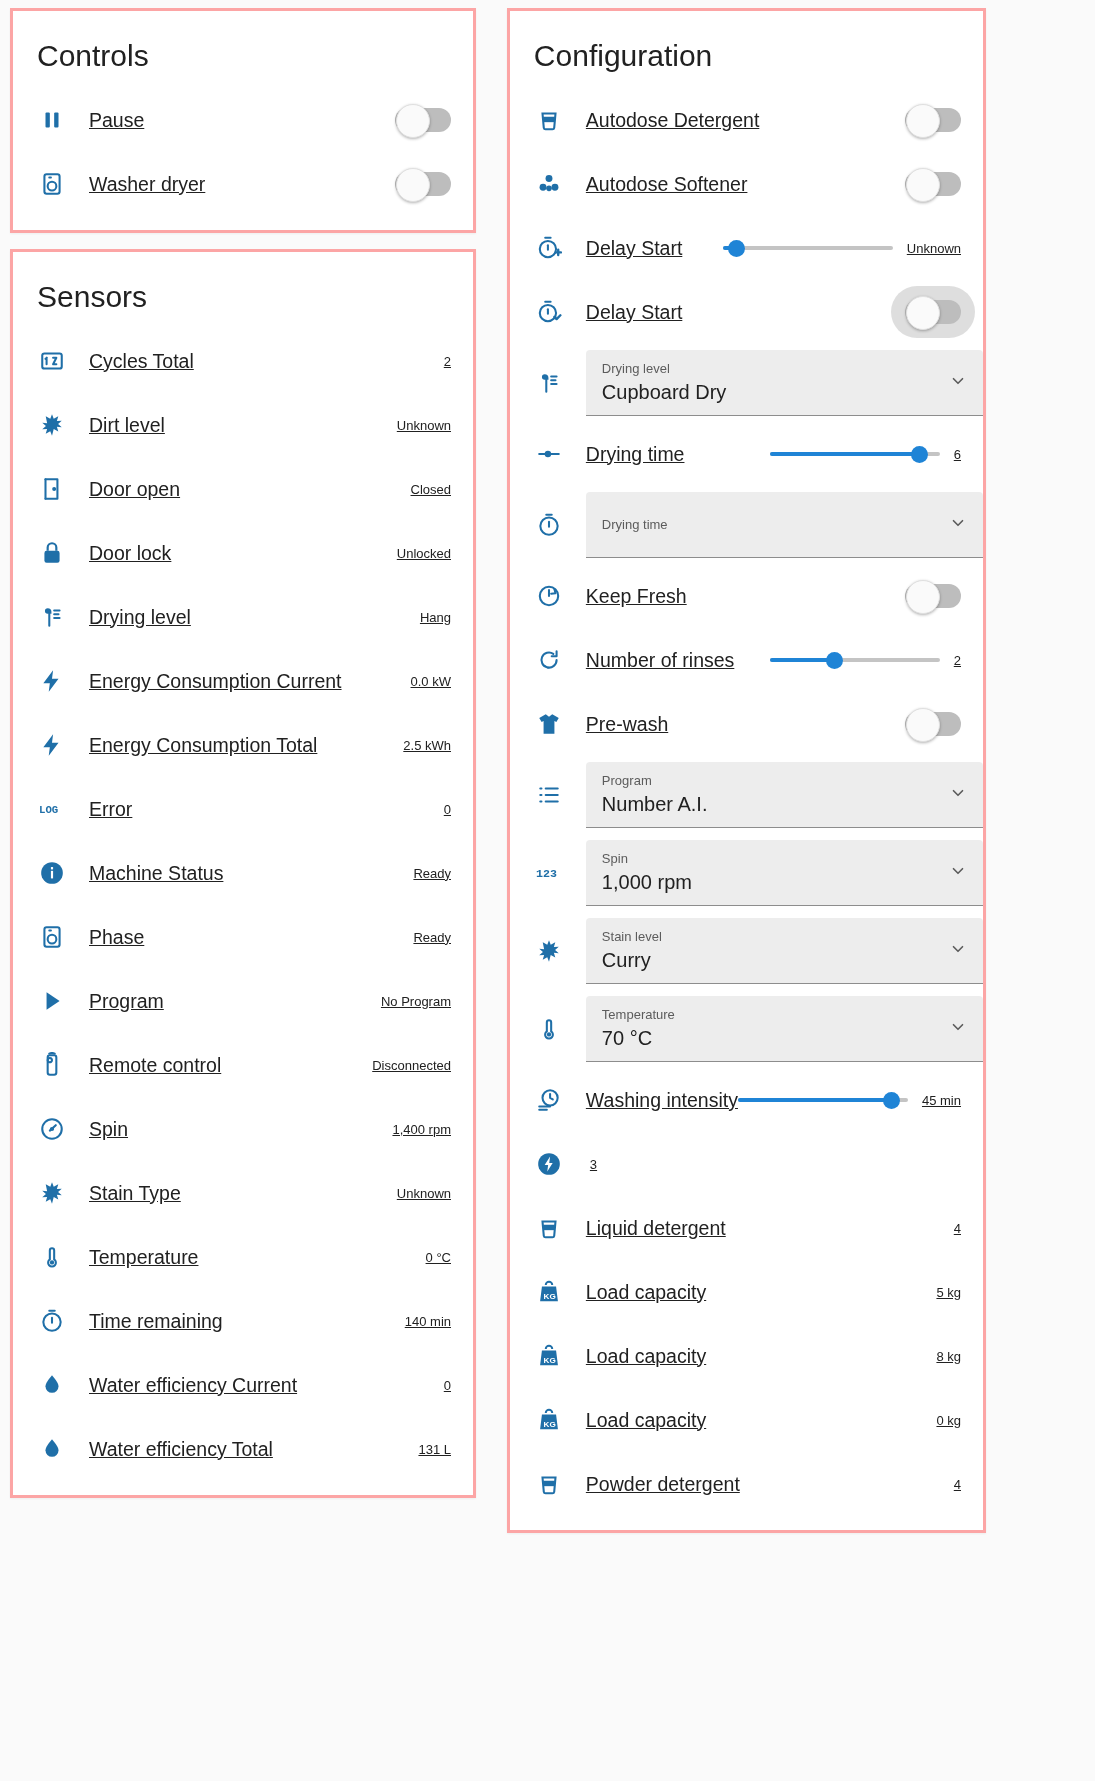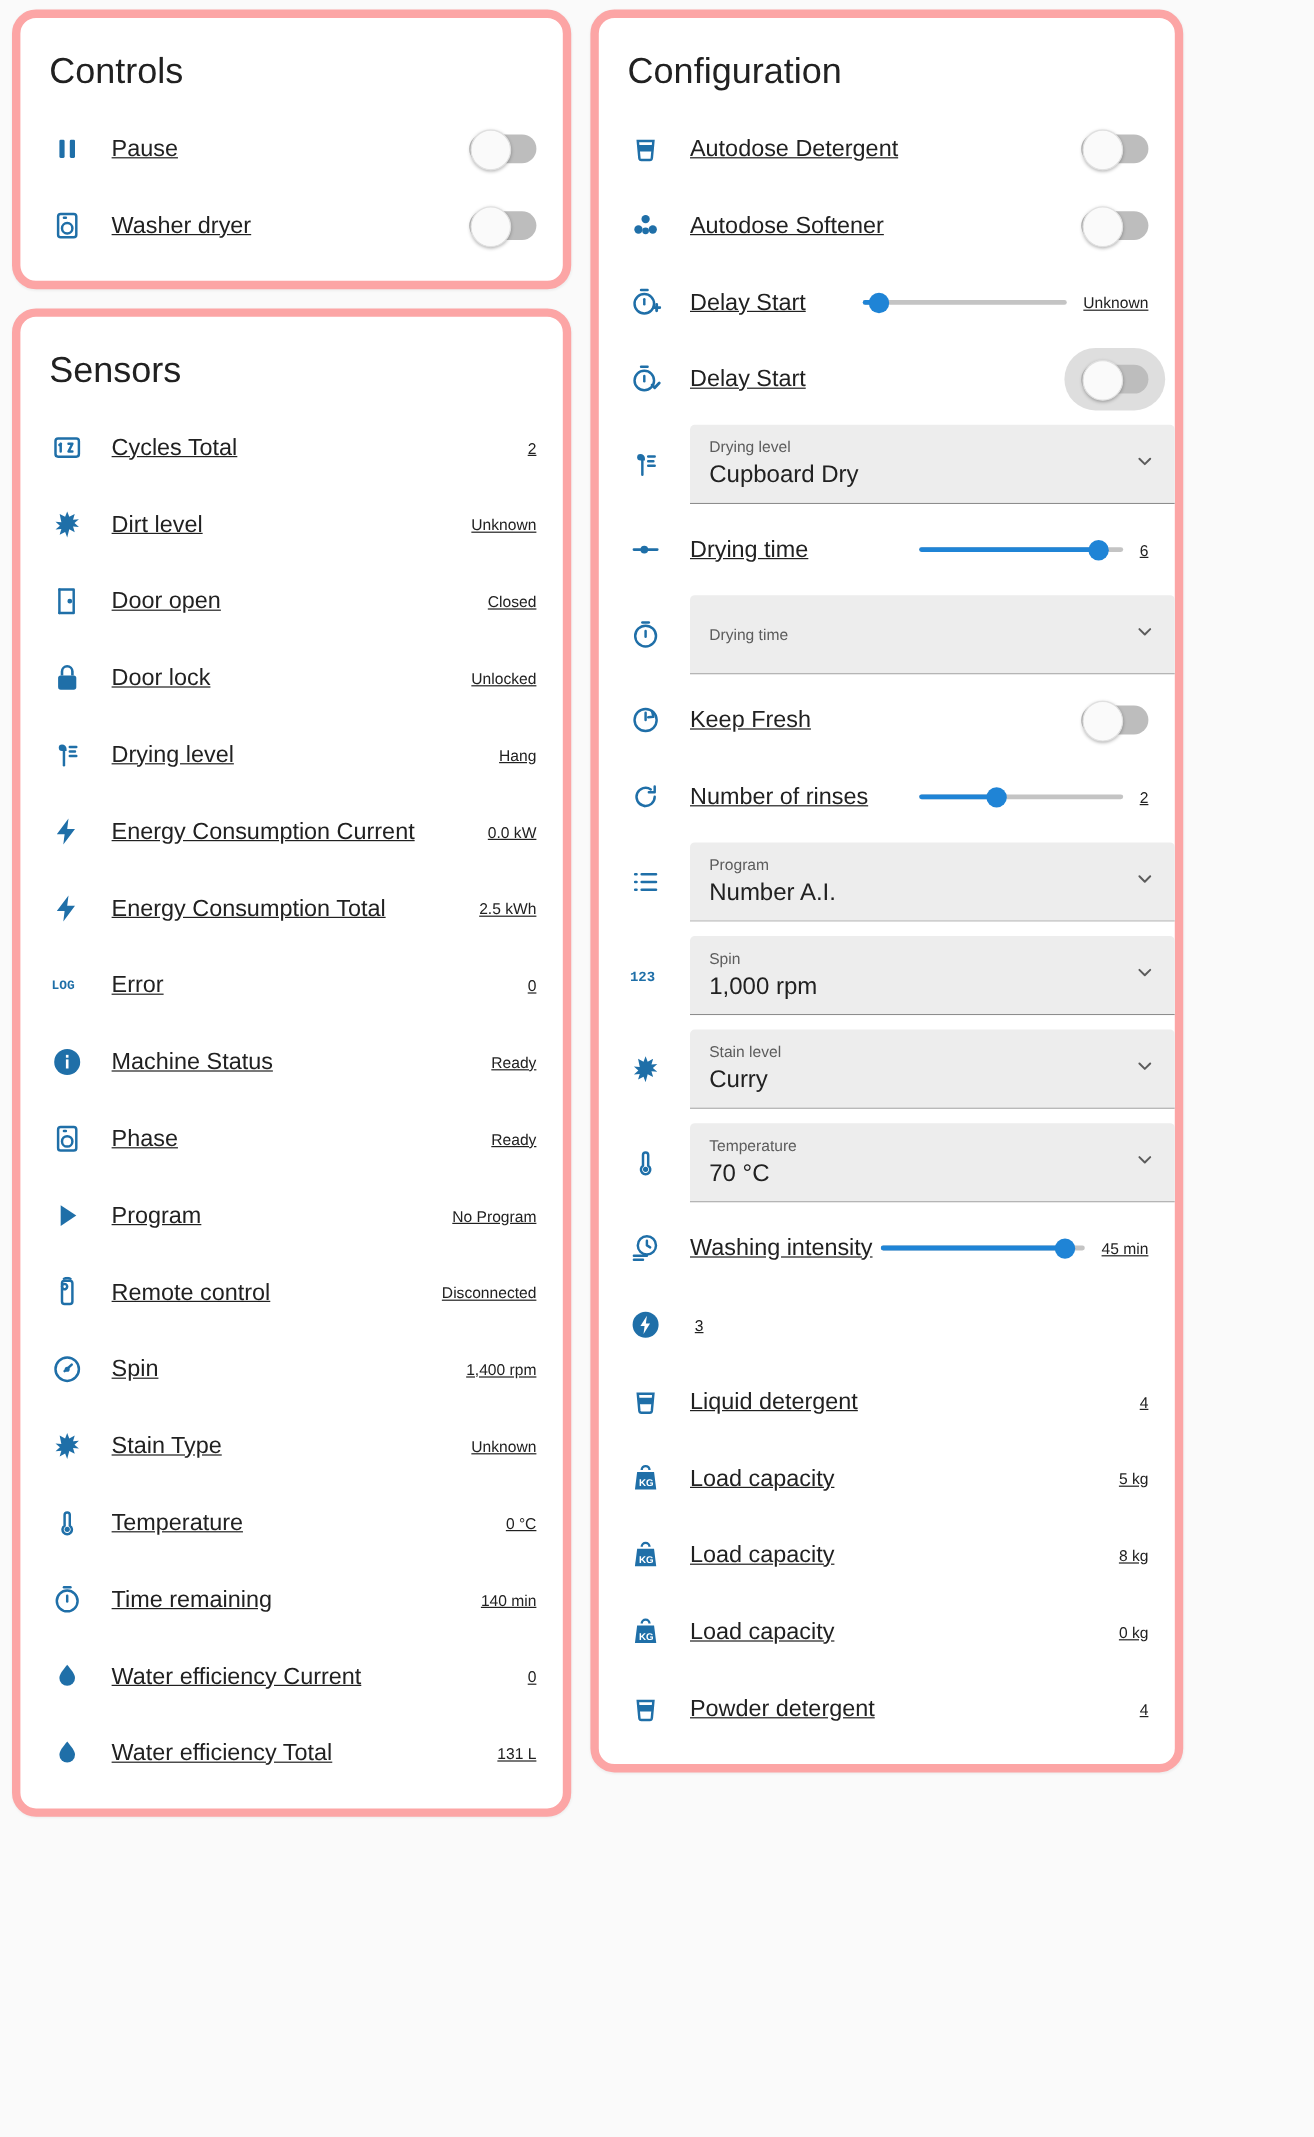--- a/index.html
+++ b/index.html
@@ -14,26 +14,26 @@
     width: 1095px;
     min-height: 1781px;
     background: #fafafa;
     padding: 8px 10px;
     display: flex;
     gap: 16px;
     align-items: flex-start;
   }
   .column { display: flex; flex-direction: column; gap: 16px; }
   .col-left { width: 466px; }
-  .col-right { width: 494px; }
+  .col-right { width: 494px; align-items: flex-end; }
 
   .card {
     background: #ffffff;
-    border: 7px solid #fca5a5;
-    border-radius: 20px;
+    border: 3px solid #fca5a5;
+    border-radius: 0;
     box-shadow: 0 1px 2px rgba(0,0,0,0.05);
     padding: 6px 0 14px 0;
   }
   .card-title {
     font-size: 30px;
     font-weight: 400;
     color: #212121;
     padding: 22px 24px 16px 24px;
     line-height: 1.1;
   }
@@ -488,20 +488,29 @@
               </svg>
             </span>
             <span class="label">Number of rinses</span>
             <div class="slider">
               <div class="track"></div>
               <div class="fill" style="width:38%"></div>
               <div class="knob" style="left:calc(38% - 8px)"></div>
             </div>
             <div class="value">2</div>
           </div>
+          <div class="row">
+            <span class="icon">
+              <svg width="26" height="26" viewBox="0 0 24 24" fill="#1f6fa8">
+                <path d="M9 3l3 2.4L15 3l6 3.4-2.2 3.8L17 9.2V21H7V9.2l-1.8 1L3 6.4z"></path>
+              </svg>
+            </span>
+            <span class="label">Pre-wash</span>
+            <div class="toggle"></div>
+          </div>
           <div class="select-row">
             <span class="icon">
               <svg width="26" height="26" viewBox="0 0 24 24" fill="none" stroke="#1f6fa8" stroke-width="2" stroke-linecap="round">
                 <path d="M9 6h11M9 12h11M9 18h11"></path>
                 <path d="M4 6h1M4 12h1M4 18h1"></path>
               </svg>
             </span>
             <div class="select">
               <div class="caption">Program</div>
               <div class="selected">Number A.I.</div>

